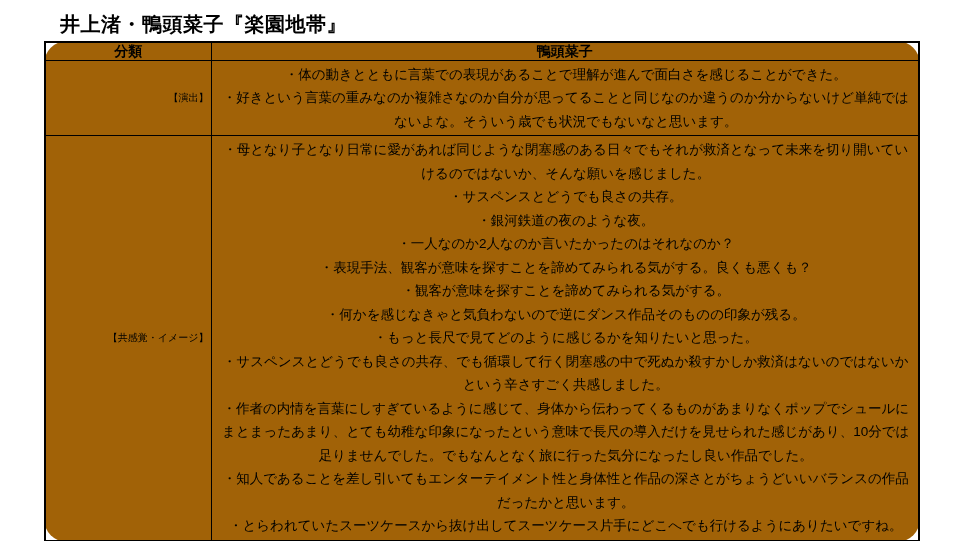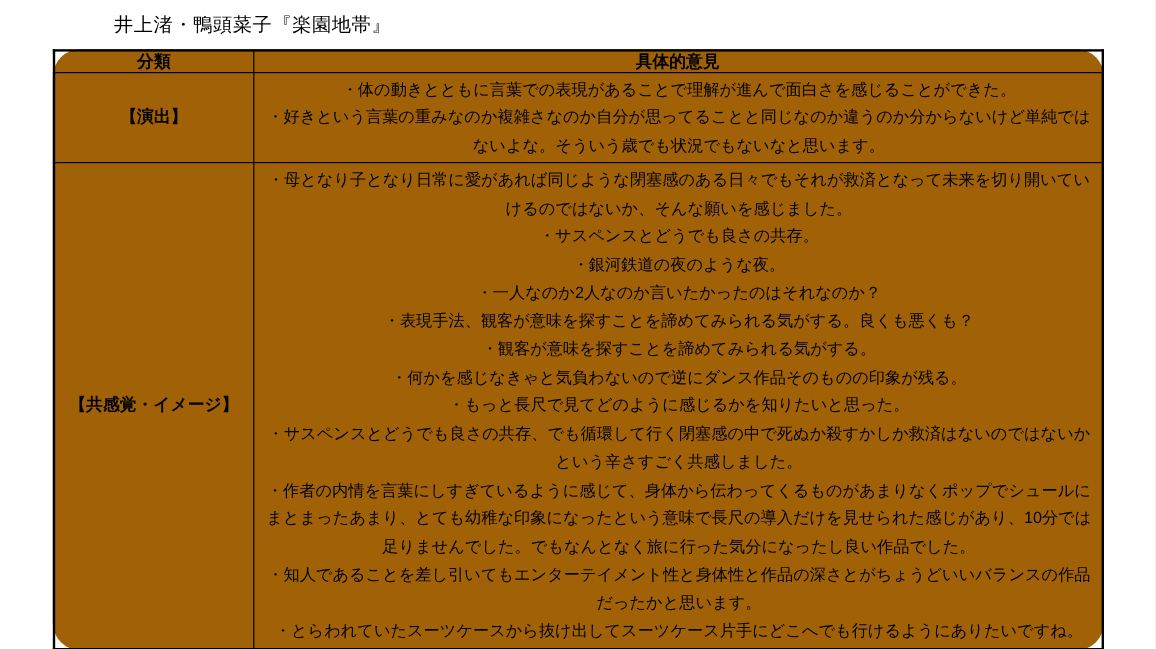--- a/index.html
+++ b/index.html
@@ -11,25 +11,24 @@
     overflow: hidden;
   }
   .page {
     position: relative;
     width: 963px; height: 541px;
     background: #ffffff;
   }
   .doc-title {
     position: absolute;
     left: 60px; top: 11px;
-    font-size: 16px;
-    font-weight: normal;
+    font-size: 20px;
+    font-weight: bold;
     letter-spacing: 0.5px;
     white-space: nowrap;
-    margin-left: 35px;
   }
   table.opinions {
     position: absolute;
     left: 44px; top: 41px;
     width: 876px;
     border-collapse: collapse;
     table-layout: fixed;
     background: #a16207;
     border-radius: 23px;
   }
@@ -40,23 +39,23 @@
   col.cat-col { width: 166px; }
   th.header-cell {
     font-size: 14px;
     font-weight: bold;
     text-align: center;
     height: 18px;
     line-height: 16px;
     padding: 0;
   }
   td.category-cell {
-    font-size: 14px;
-    font-weight: bold;
-    text-align: center;
+    font-size: 10px;
+    font-weight: normal;
+    text-align: right;
     vertical-align: middle;
     padding: 2px;
     white-space: nowrap;
   }
   td.opinions-cell {
     font-size: 13.5px;
     line-height: 23.5px;
     vertical-align: top;
     padding: 2px 4px 2px 6px;
   }
@@ -74,21 +73,21 @@
   <div class="doc-title">井上渚・鴨頭菜子『楽園地帯』</div>
 
   <table class="opinions">
     <colgroup>
       <col class="cat-col">
       <col>
     </colgroup>
     <thead>
       <tr>
         <th class="header-cell">分類</th>
-        <th class="header-cell">具体的意見</th>
+        <th class="header-cell">鴨頭菜子</th>
       </tr>
     </thead>
     <tbody id="table-body">
         <tr>
           <td class="category-cell">【演出】</td>
           <td class="opinions-cell">
             <div class="opinion-item">・体の動きとともに言葉での表現があることで理解が進んで面白さを感じることができた。</div>
             <div class="opinion-item">・好きという言葉の重みなのか複雑さなのか自分が思ってることと同じなのか違うのか分からないけど単純ではないよな。そういう歳でも状況でもないなと思います。</div>
           </td>
         </tr>

